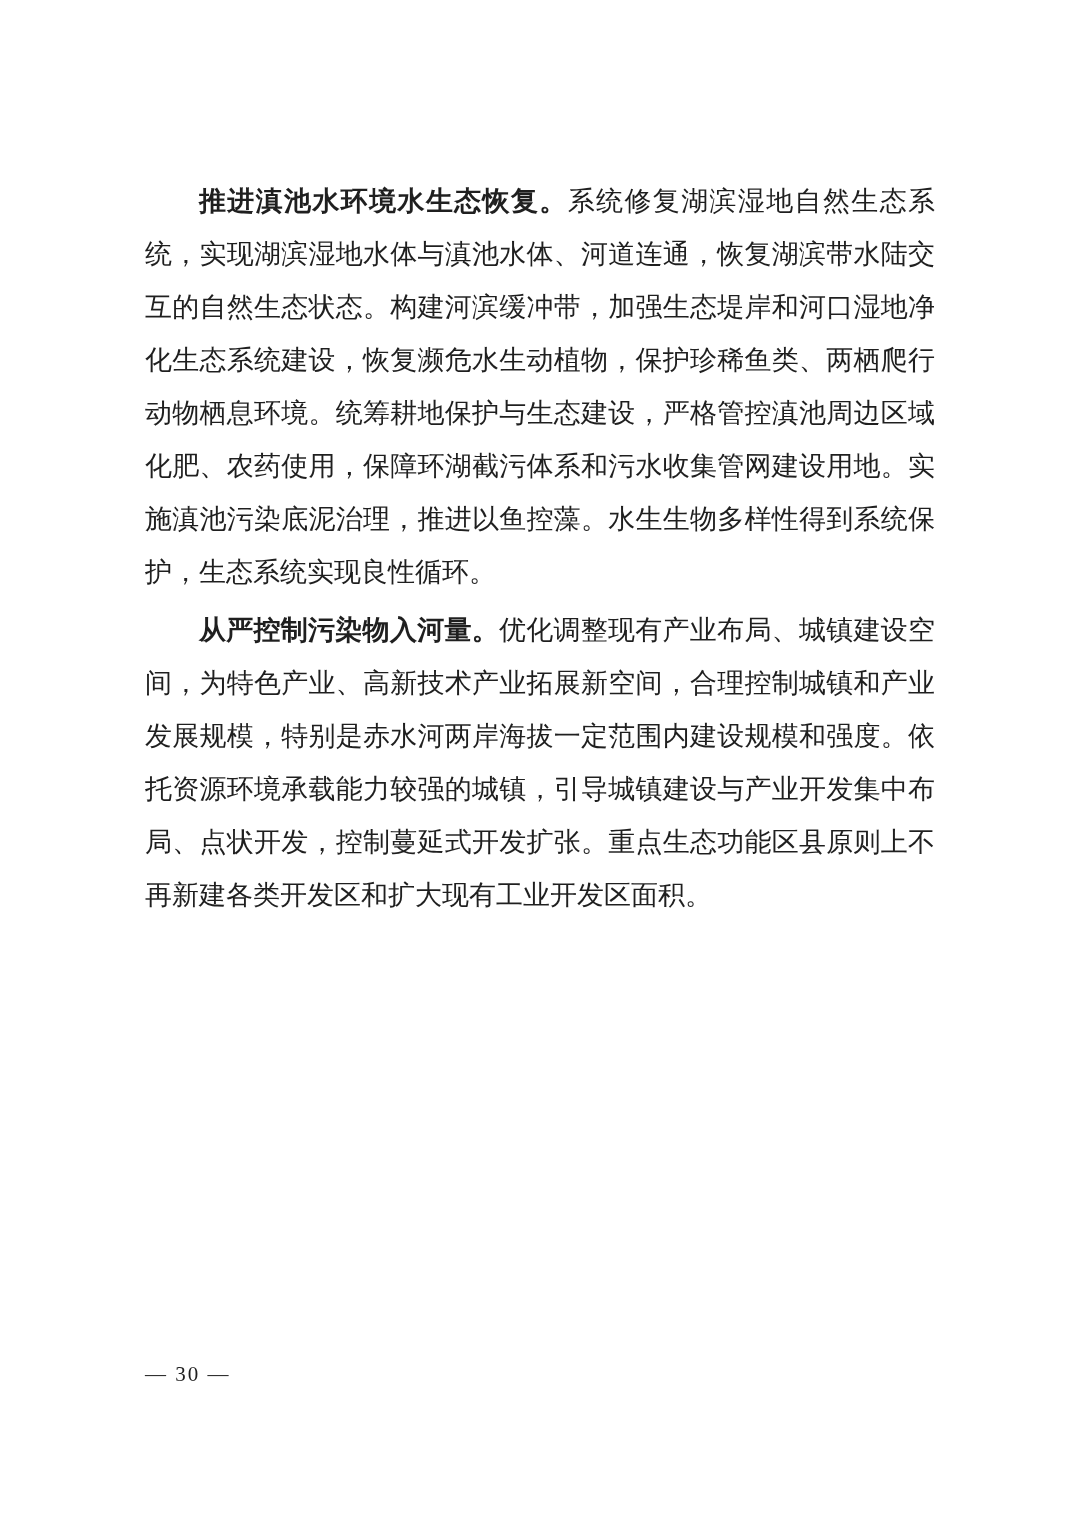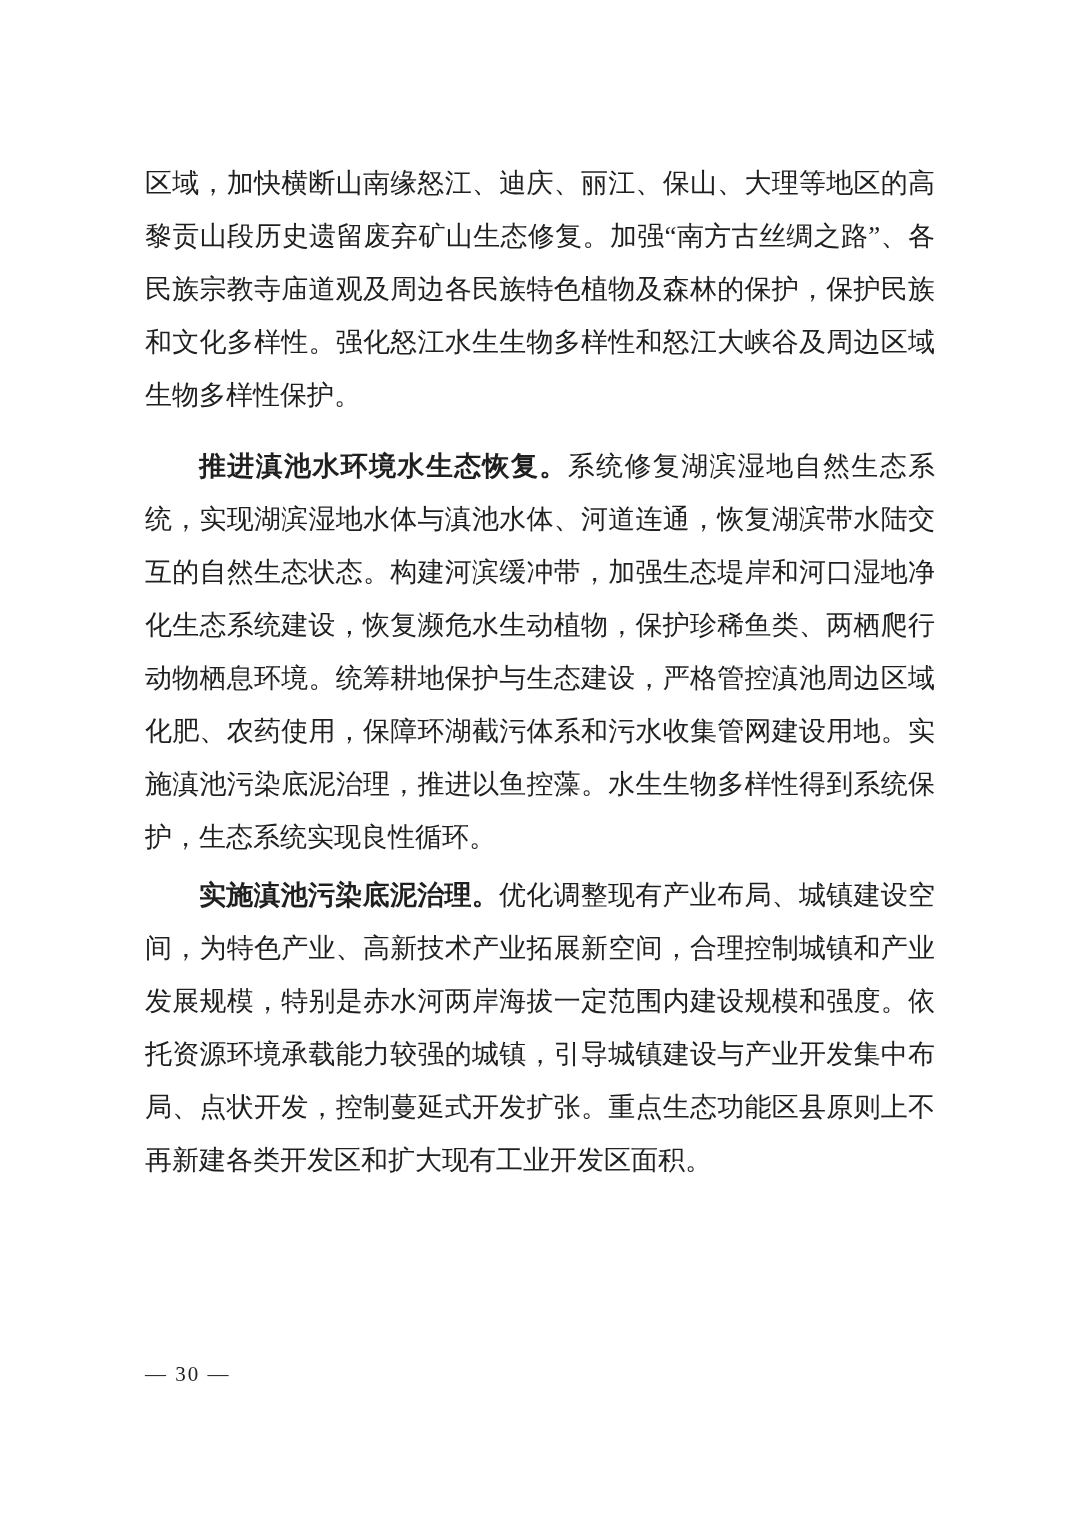--- a/index.html
+++ b/index.html
@@ -48,23 +48,22 @@
     letter-spacing: 2px;
     color: #1f1f1f;
   }
 </style>
 </head>
 <body>
 
 <div class="page">
   <div class="content">
 
-    <p class="para para-1"><span class="lead"></span><span>区域，加快横断山南缘怒江、迪庆、丽江、保山、大理等地区的高黎贡山段历史遗留废弃矿山生态修复。加强“南方古丝绸之路”、各民族宗教寺庙道观及周边各民族特色植物及森林的保护，保护民族和文化多样性。强化怒江水生生物多样性和怒江大峡谷及周边区域生物多样性保护。</span></p>
 
     <p class="para para-2"><span class="lead">推进滇池水环境水生态恢复。</span><span>系统修复湖滨湿地自然生态系统，实现湖滨湿地水体与滇池水体、河道连通，恢复湖滨带水陆交互的自然生态状态。构建河滨缓冲带，加强生态堤岸和河口湿地净化生态系统建设，恢复濒危水生动植物，保护珍稀鱼类、两栖爬行动物栖息环境。统筹耕地保护与生态建设，严格管控滇池周边区域化肥、农药使用，保障环湖截污体系和污水收集管网建设用地。实施滇池污染底泥治理，推进以鱼控藻。水生生物多样性得到系统保护，生态系统实现良性循环。</span></p>
 
-    <p class="para para-3"><span class="lead">实施滇池污染底泥治理。</span><span>优化调整现有产业布局、城镇建设空间，为特色产业、高新技术产业拓展新空间，合理控制城镇和产业发展规模，特别是赤水河两岸海拔一定范围内建设规模和强度。依托资源环境承载能力较强的城镇，引导城镇建设与产业开发集中布局、点状开发，控制蔓延式开发扩张。重点生态功能区县原则上不再新建各类开发区和扩大现有工业开发区面积。</span></p>
+    <p class="para para-3"><span class="lead">从严控制污染物入河量。</span><span>优化调整现有产业布局、城镇建设空间，为特色产业、高新技术产业拓展新空间，合理控制城镇和产业发展规模，特别是赤水河两岸海拔一定范围内建设规模和强度。依托资源环境承载能力较强的城镇，引导城镇建设与产业开发集中布局、点状开发，控制蔓延式开发扩张。重点生态功能区县原则上不再新建各类开发区和扩大现有工业开发区面积。</span></p>
 
 
   </div>
 
   <div class="page-number">— 30 —</div>
 </div>
 
 </body></html>

